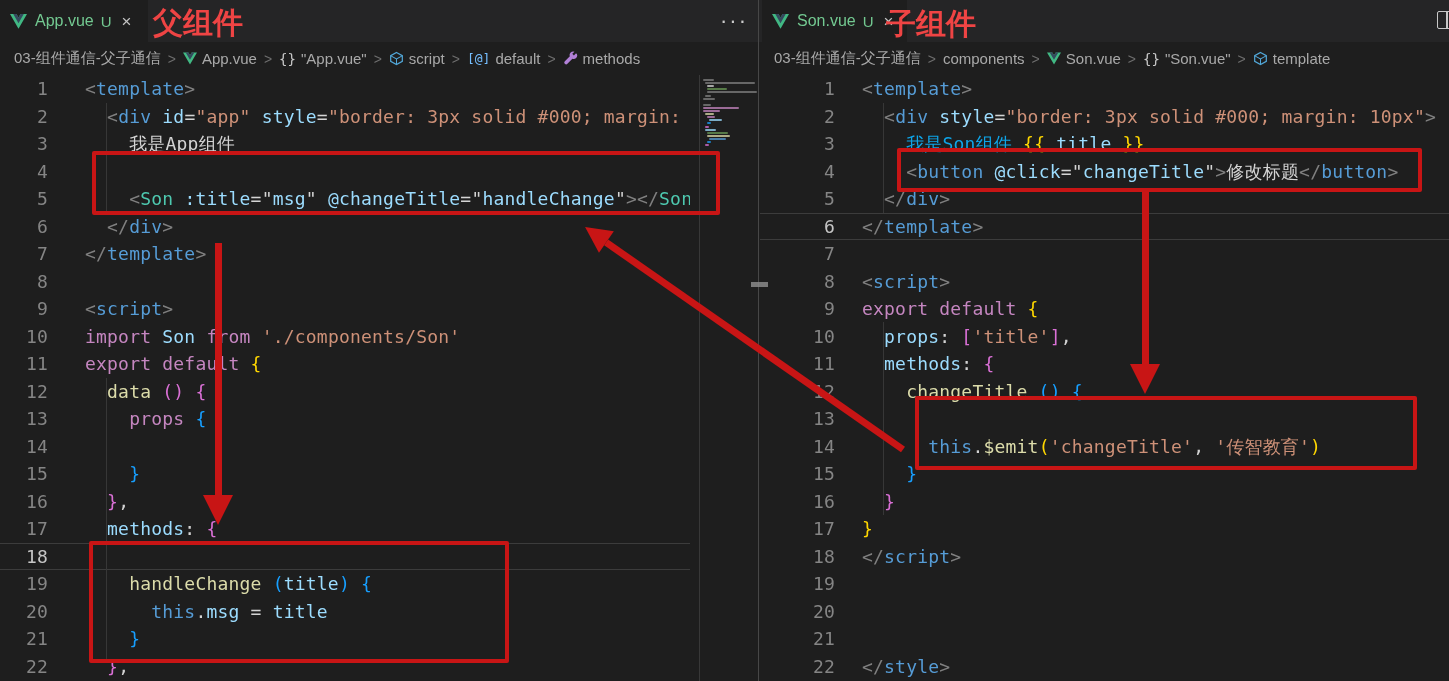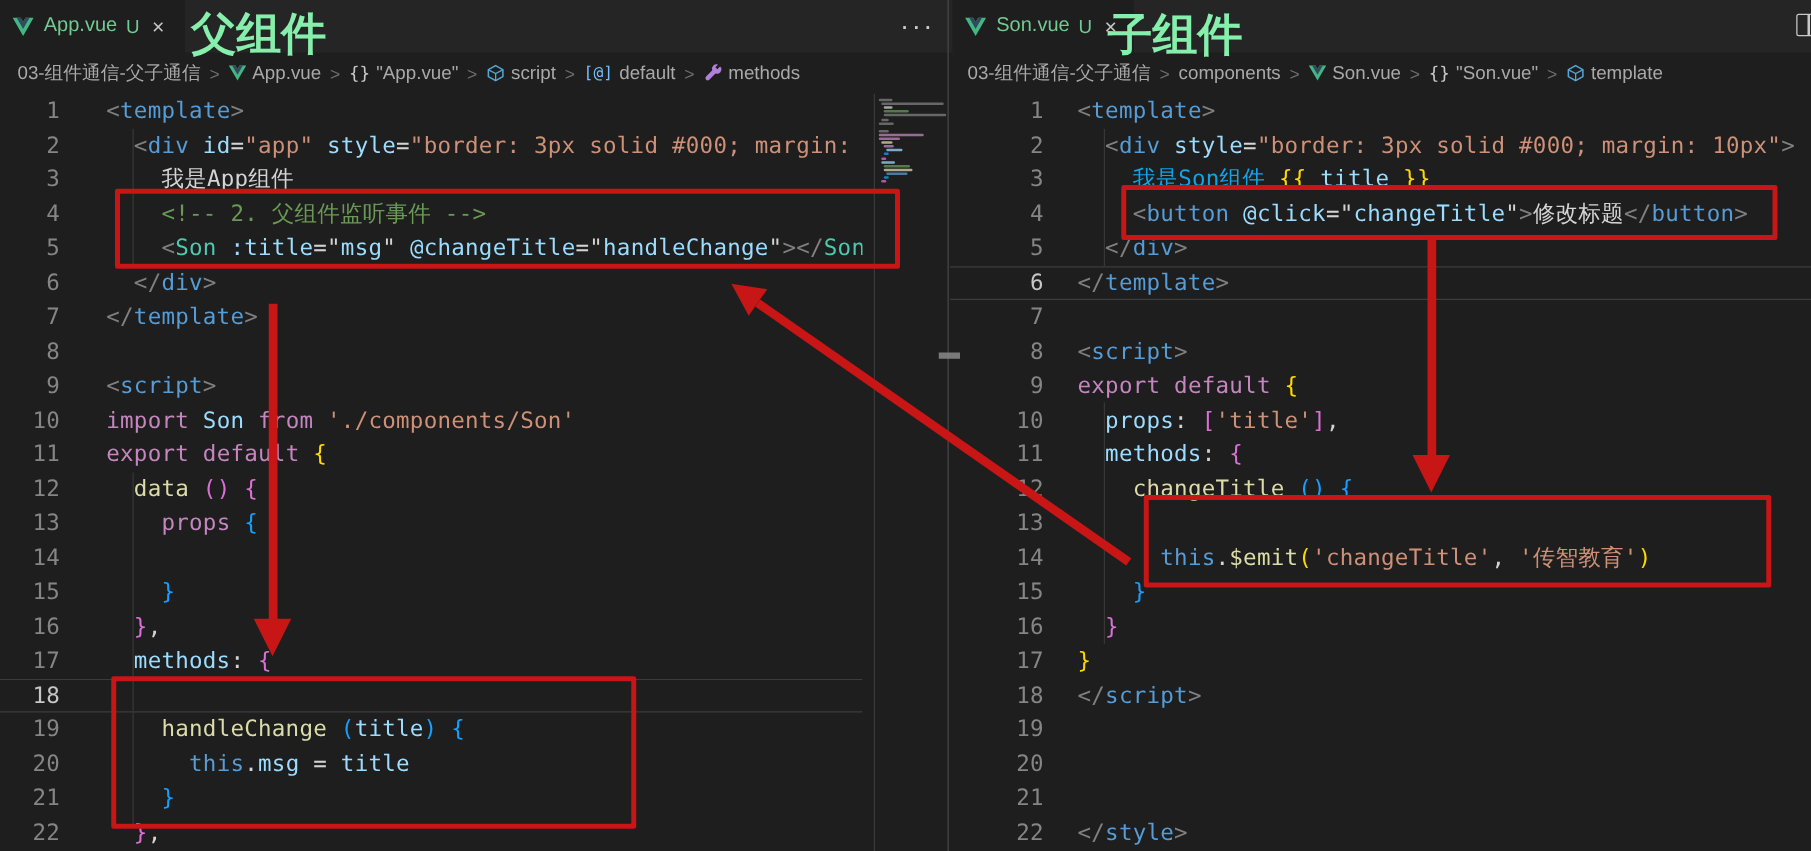--- a/index.html
+++ b/index.html
@@ -41,21 +41,21 @@
 
   .guide{position:absolute;width:1px;background:#373737}
 
   
   .minimap{position:absolute;left:699px;top:75px;width:58px;height:606px;border-left:1px solid #383838;cursor:pointer}
   .mmbar{position:absolute;height:2px;opacity:.75;border-radius:1px}
   .divider{position:absolute;left:758px;top:0;width:1px;height:681px;background:#474747}
   .sashtick{position:absolute;left:751px;top:282px;width:17px;height:5px;background:#8a8a8a;opacity:.85}
 
   
-  .ann-label{position:absolute;font-weight:bold;font-size:36px;color:#86efac;z-index:60;
+  .ann-label{position:absolute;font-weight:bold;font-size:30px;color:#ef4444;z-index:60;
              font-family:Liberation Serif, serif}
   .ann-box{position:absolute;border:4px solid #c81515;z-index:55;border-radius:2px}
   .aline{position:absolute;background:#c81515;z-index:55}
   .ahead-down{position:absolute;width:0;height:0;z-index:55;
               border-left:15px solid transparent;border-right:15px solid transparent;
               border-top:30px solid #c81515}
   .arr-diag{position:absolute;height:7px;background:#c81515;z-index:55;transform-origin:0 50%}
   .arr-diag .tip{position:absolute;left:100%;top:-9.5px;width:0;height:0;
                  border-top:13px solid transparent;border-bottom:13px solid transparent;
                  border-left:26px solid #c81515}
@@ -174,21 +174,21 @@
       </span>
       <span>template</span>
     </span>
   </div>
 
 <div class="pane pane-left" id="pane-left">
   <div class="lines">
       <div class="row"><span class="gutterN">1</span><span><span style="color: rgb(128, 128, 128);">&lt;</span><span style="color: rgb(86, 156, 214);">template</span><span style="color: rgb(128, 128, 128);">&gt;</span></span></div>
       <div class="row"><span class="gutterN">2</span><span><span style="color: rgb(212, 212, 212);">  </span><span style="color: rgb(128, 128, 128);">&lt;</span><span style="color: rgb(86, 156, 214);">div</span><span style="color: rgb(212, 212, 212);"> </span><span style="color: rgb(156, 220, 254);">id</span><span style="color: rgb(212, 212, 212);">=</span><span style="color: rgb(206, 145, 120);">"app"</span><span style="color: rgb(212, 212, 212);"> </span><span style="color: rgb(156, 220, 254);">style</span><span style="color: rgb(212, 212, 212);">=</span><span style="color: rgb(206, 145, 120);">"border: 3px solid #000; margin: 10px"</span></span></div>
       <div class="row"><span class="gutterN">3</span><span><span style="color: rgb(212, 212, 212);">    我是App组件</span></span></div>
-      <div class="row"><span class="gutterN">4</span><span><span style="color: rgb(106, 153, 85);">    &lt;!-- 2. 父组件监听事件 --&gt;</span></span></div>
+      <div class="row"><span class="gutterN">4</span></div>
       <div class="row"><span class="gutterN">5</span><span><span style="color: rgb(212, 212, 212);">    </span><span style="color: rgb(128, 128, 128);">&lt;</span><span style="color: rgb(78, 201, 176);">Son</span><span style="color: rgb(212, 212, 212);"> </span><span style="color: rgb(156, 220, 254);">:title</span><span style="color: rgb(212, 212, 212);">="</span><span style="color: rgb(156, 220, 254);">msg</span><span style="color: rgb(212, 212, 212);">"</span><span style="color: rgb(212, 212, 212);"> </span><span style="color: rgb(156, 220, 254);">@changeTitle</span><span style="color: rgb(212, 212, 212);">="</span><span style="color: rgb(156, 220, 254);">handleChange</span><span style="color: rgb(212, 212, 212);">"</span><span style="color: rgb(128, 128, 128);">&gt;&lt;/</span><span style="color: rgb(78, 201, 176);">Son</span></span></div>
       <div class="row"><span class="gutterN">6</span><span><span style="color: rgb(212, 212, 212);">  </span><span style="color: rgb(128, 128, 128);">&lt;/</span><span style="color: rgb(86, 156, 214);">div</span><span style="color: rgb(128, 128, 128);">&gt;</span></span></div>
       <div class="row"><span class="gutterN">7</span><span><span style="color: rgb(128, 128, 128);">&lt;/</span><span style="color: rgb(86, 156, 214);">template</span><span style="color: rgb(128, 128, 128);">&gt;</span></span></div>
       <div class="row"><span class="gutterN">8</span><span></span></div>
       <div class="row"><span class="gutterN">9</span><span><span style="color: rgb(128, 128, 128);">&lt;</span><span style="color: rgb(86, 156, 214);">script</span><span style="color: rgb(128, 128, 128);">&gt;</span></span></div>
       <div class="row"><span class="gutterN">10</span><span><span style="color: rgb(197, 134, 192);">import</span><span style="color: rgb(212, 212, 212);"> </span><span style="color: rgb(156, 220, 254);">Son</span><span style="color: rgb(212, 212, 212);"> </span><span style="color: rgb(197, 134, 192);">from</span><span style="color: rgb(212, 212, 212);"> </span><span style="color: rgb(206, 145, 120);">'./components/Son'</span></span></div>
       <div class="row"><span class="gutterN">11</span><span><span style="color: rgb(197, 134, 192);">export</span><span style="color: rgb(212, 212, 212);"> </span><span style="color: rgb(197, 134, 192);">default</span><span style="color: rgb(212, 212, 212);"> </span><span style="color: rgb(255, 215, 0);">{</span></span></div>
       <div class="row"><span class="gutterN">12</span><span><span style="color: rgb(212, 212, 212);">  </span><span style="color: rgb(220, 220, 170);">data</span><span style="color: rgb(212, 212, 212);"> </span><span style="color: rgb(218, 112, 214);">()</span><span style="color: rgb(212, 212, 212);"> </span><span style="color: rgb(218, 112, 214);">{</span></span></div>
       <div class="row"><span class="gutterN">13</span><span><span style="color: rgb(212, 212, 212);">    </span><span style="color: rgb(197, 134, 192);">props</span><span style="color: rgb(212, 212, 212);"> </span><span style="color: rgb(23, 159, 255);">{</span></span></div>
       <div class="row"><span class="gutterN">14</span></div>

